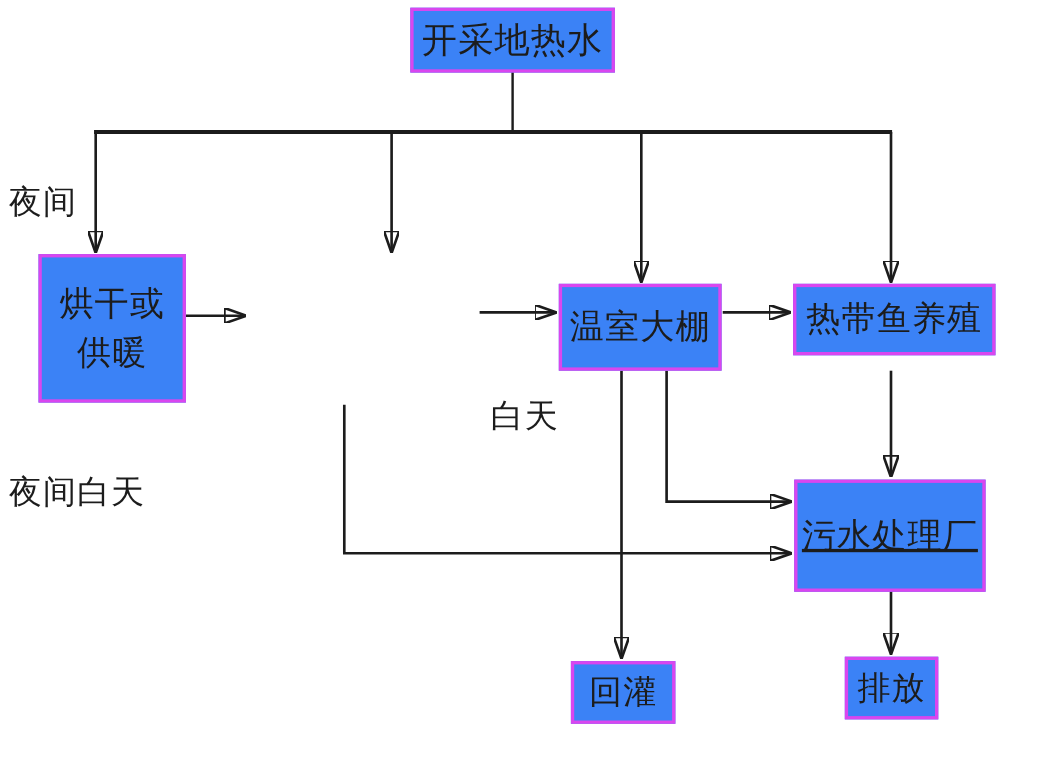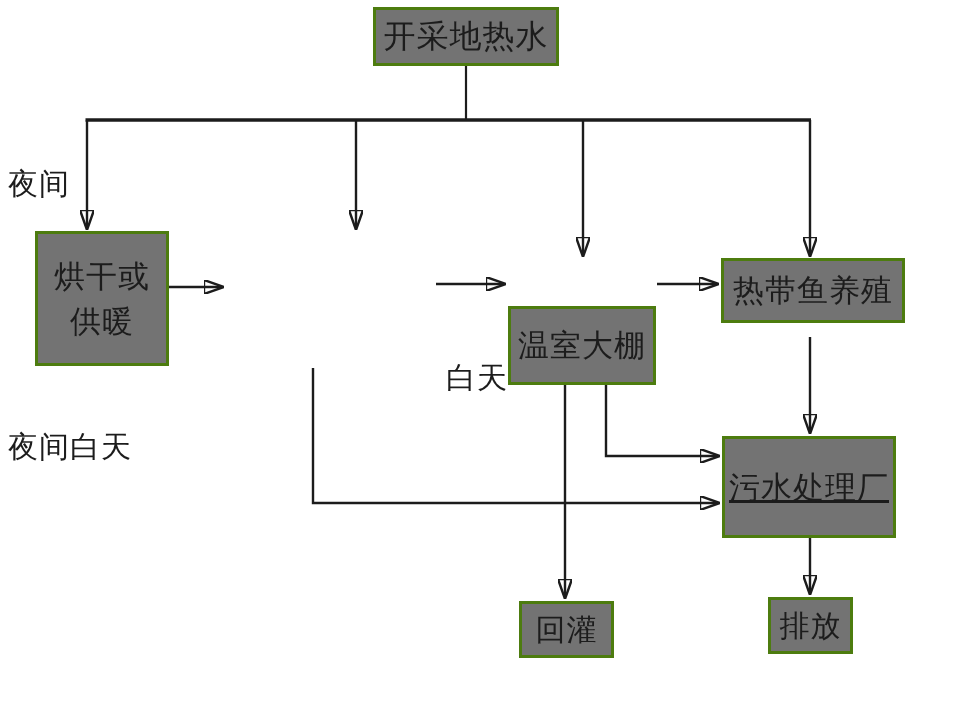--- a/index.html
+++ b/index.html
@@ -20,35 +20,35 @@
   .edges path {
     fill: none;
     stroke: #1c1c1c;
     stroke-width: 2.4;
   }
   .edges path.bus { stroke-width: 3.6; }
   .edges path.plain { stroke-width: 2.2; }
   .node {
     position: absolute;
     box-sizing: border-box;
-    border: 3px solid #4d7c0f;
-    background: #737373;
+    border: 3px solid #d946ef;
+    background: #3b82f6;
     display: flex;
     align-items: center;
     justify-content: center;
     text-align: center;
     white-space: pre-line;
     font-size: 31px;
     letter-spacing: 1px;
     line-height: 1.45;
   }
   #node-source     { left: 373px; top: 7px;   width: 186px; height: 59px;  font-size: 32px; }
   #node-drying     { left: 35px;  top: 231px; width: 134px; height: 135px; }
   #node-spa        { left: 226px; top: 231px; width: 210px; height: 137px; letter-spacing: 2px; }
-  #node-greenhouse { left: 508px; top: 258px; width: 148px; height: 79px; margin-top: 48px;  }
+  #node-greenhouse { left: 508px; top: 258px; width: 148px; height: 79px;  }
   #node-fish       { left: 721px; top: 258px; width: 184px; height: 65px;  }
   #node-sewage     { left: 722px; top: 436px; width: 174px; height: 102px; text-decoration: underline;  }
   #node-recharge   { left: 519px; top: 601px; width: 95px;  height: 57px;  font-size: 30px; }
   #node-discharge  { left: 768px; top: 597px; width: 85px;  height: 57px;  font-size: 30px; }
   .float-label {
     position: absolute;
     font-size: 30px;
     letter-spacing: 1px;
     white-space: nowrap;
     margin-top: 40px;

